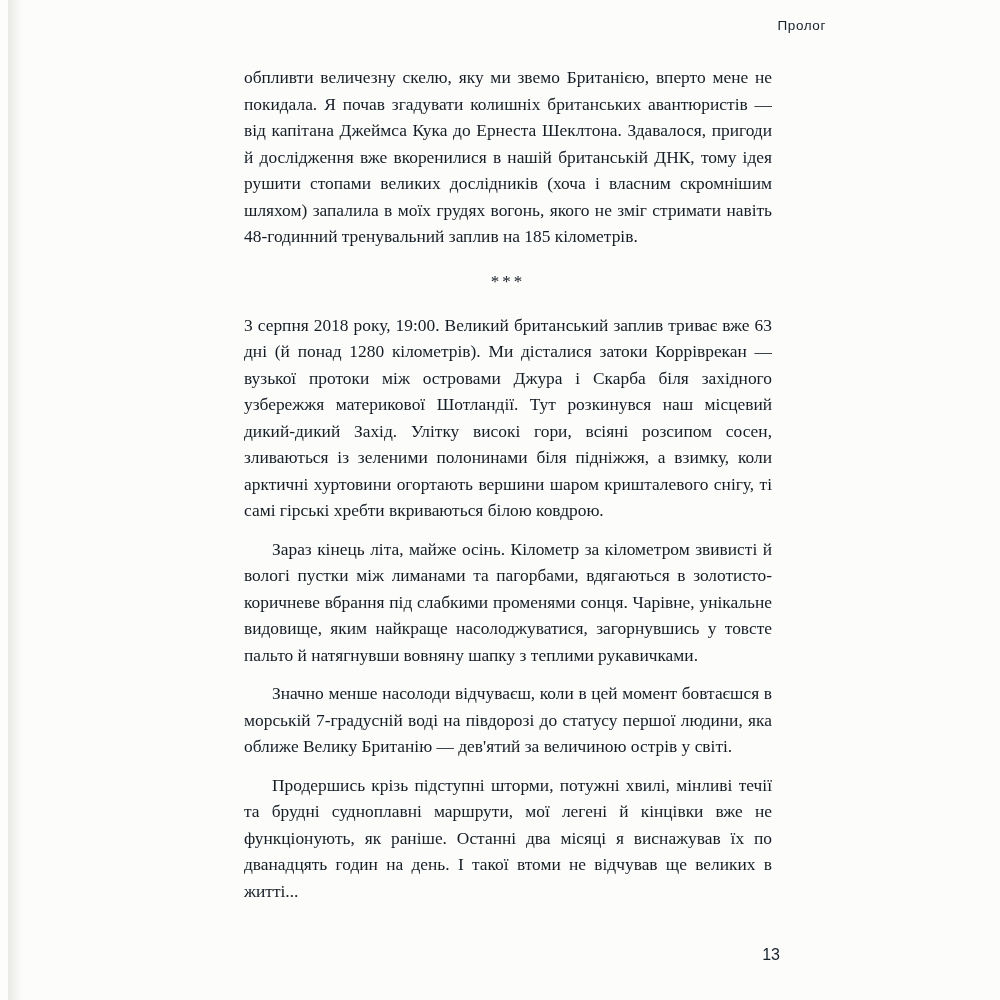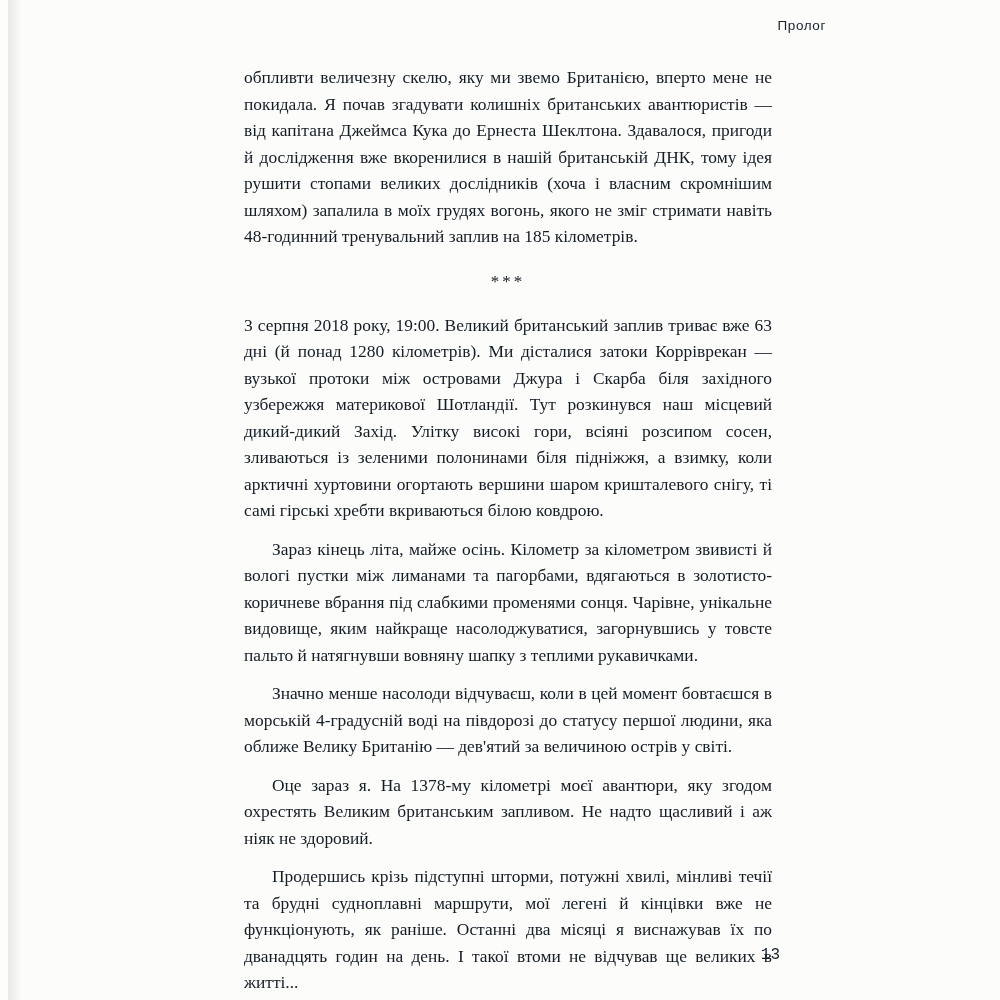--- a/index.html
+++ b/index.html
@@ -67,21 +67,21 @@
     font-size: 17px;
     letter-spacing: 3px;
     color: #141c24;
     margin: 22px 0 20px 0;
     line-height: 20px;
   }
   .page-number {
     position: absolute;
     bottom: 36px;
     right: 272px;
-    font-family: Liberation Mono, monospace;
+    font-family: Liberation Sans, sans-serif;
     font-size: 16px;
     color: #16202a;
   }
   .edge-shadow-left {
     position: absolute;
     left: 0;
     top: 0;
     width: 14px;
     height: 1000px;
     background: linear-gradient(to right, #e9e9e6, rgba(255,255,255,0));
@@ -111,23 +111,22 @@
     <div class="content">
 
       <p class="para first">обпливти величезну скелю, яку ми звемо Британією, вперто мене не покидала. Я почав згадувати колишніх британських авантюристів — від капітана Джеймса Кука до Ернеста Шеклтона. Здавалося, пригоди й дослідження вже вкоренилися в нашій британській ДНК, тому ідея рушити стопами великих дослідників (хоча і власним скромнішим шляхом) запалила в моїх грудях вогонь, якого не зміг стримати навіть 48-годинний тренувальний заплив на 185 кілометрів.</p>
 
       <div class="divider">***</div>
 
       <p class="para first">3 серпня 2018 року, 19:00. Великий британський заплив триває вже 63 дні (й понад 1280 кілометрів). Ми дісталися затоки Корріврекан — вузької протоки між островами Джура і Скарба біля західного узбережжя материкової Шотландії. Тут розкинувся наш місцевий дикий-дикий Захід. Улітку високі гори, всіяні розсипом сосен, зливаються із зеленими полонинами біля підніжжя, а взимку, коли арктичні хуртовини огортають вершини шаром кришталевого снігу, ті самі гірські хребти вкриваються білою ковдрою.</p>
 
       <p class="para indent">Зараз кінець літа, майже осінь. Кілометр за кілометром звивисті й вологі пустки між лиманами та пагорбами, вдягаються в золотисто-коричневе вбрання під слабкими променями сонця. Чарівне, унікальне видовище, яким найкраще насолоджуватися, загорнувшись у товсте пальто й натягнувши вовняну шапку з теплими рукавичками.</p>
 
-      <p class="para indent">Значно менше насолоди відчуваєш, коли в цей момент бовтаєшся в морській 4-градусній воді на півдорозі до статусу першої людини, яка оближе Велику Британію — дев'ятий за величиною острів у світі.</p>
+      <p class="para indent">Значно менше насолоди відчуваєш, коли в цей момент бовтаєшся в морській 7-градусній воді на півдорозі до статусу першої людини, яка оближе Велику Британію — дев'ятий за величиною острів у світі.</p>
 
-      <p class="para indent">Оце зараз я. На 1378-му кілометрі моєї авантюри, яку згодом охрестять Великим британським запливом. Не надто щасливий і аж ніяк не здоровий.</p>
 
       <p class="para indent">Продершись крізь підступні шторми, потужні хвилі, мінливі течії та брудні судноплавні маршрути, мої легені й кінцівки вже не функціонують, як раніше. Останні два місяці я виснажував їх по дванадцять годин на день. І такої втоми не відчував ще великих в житті...</p>
 
     </div>
 
     <div class="page-number">13</div>
 
   </div>
 </div>
 

